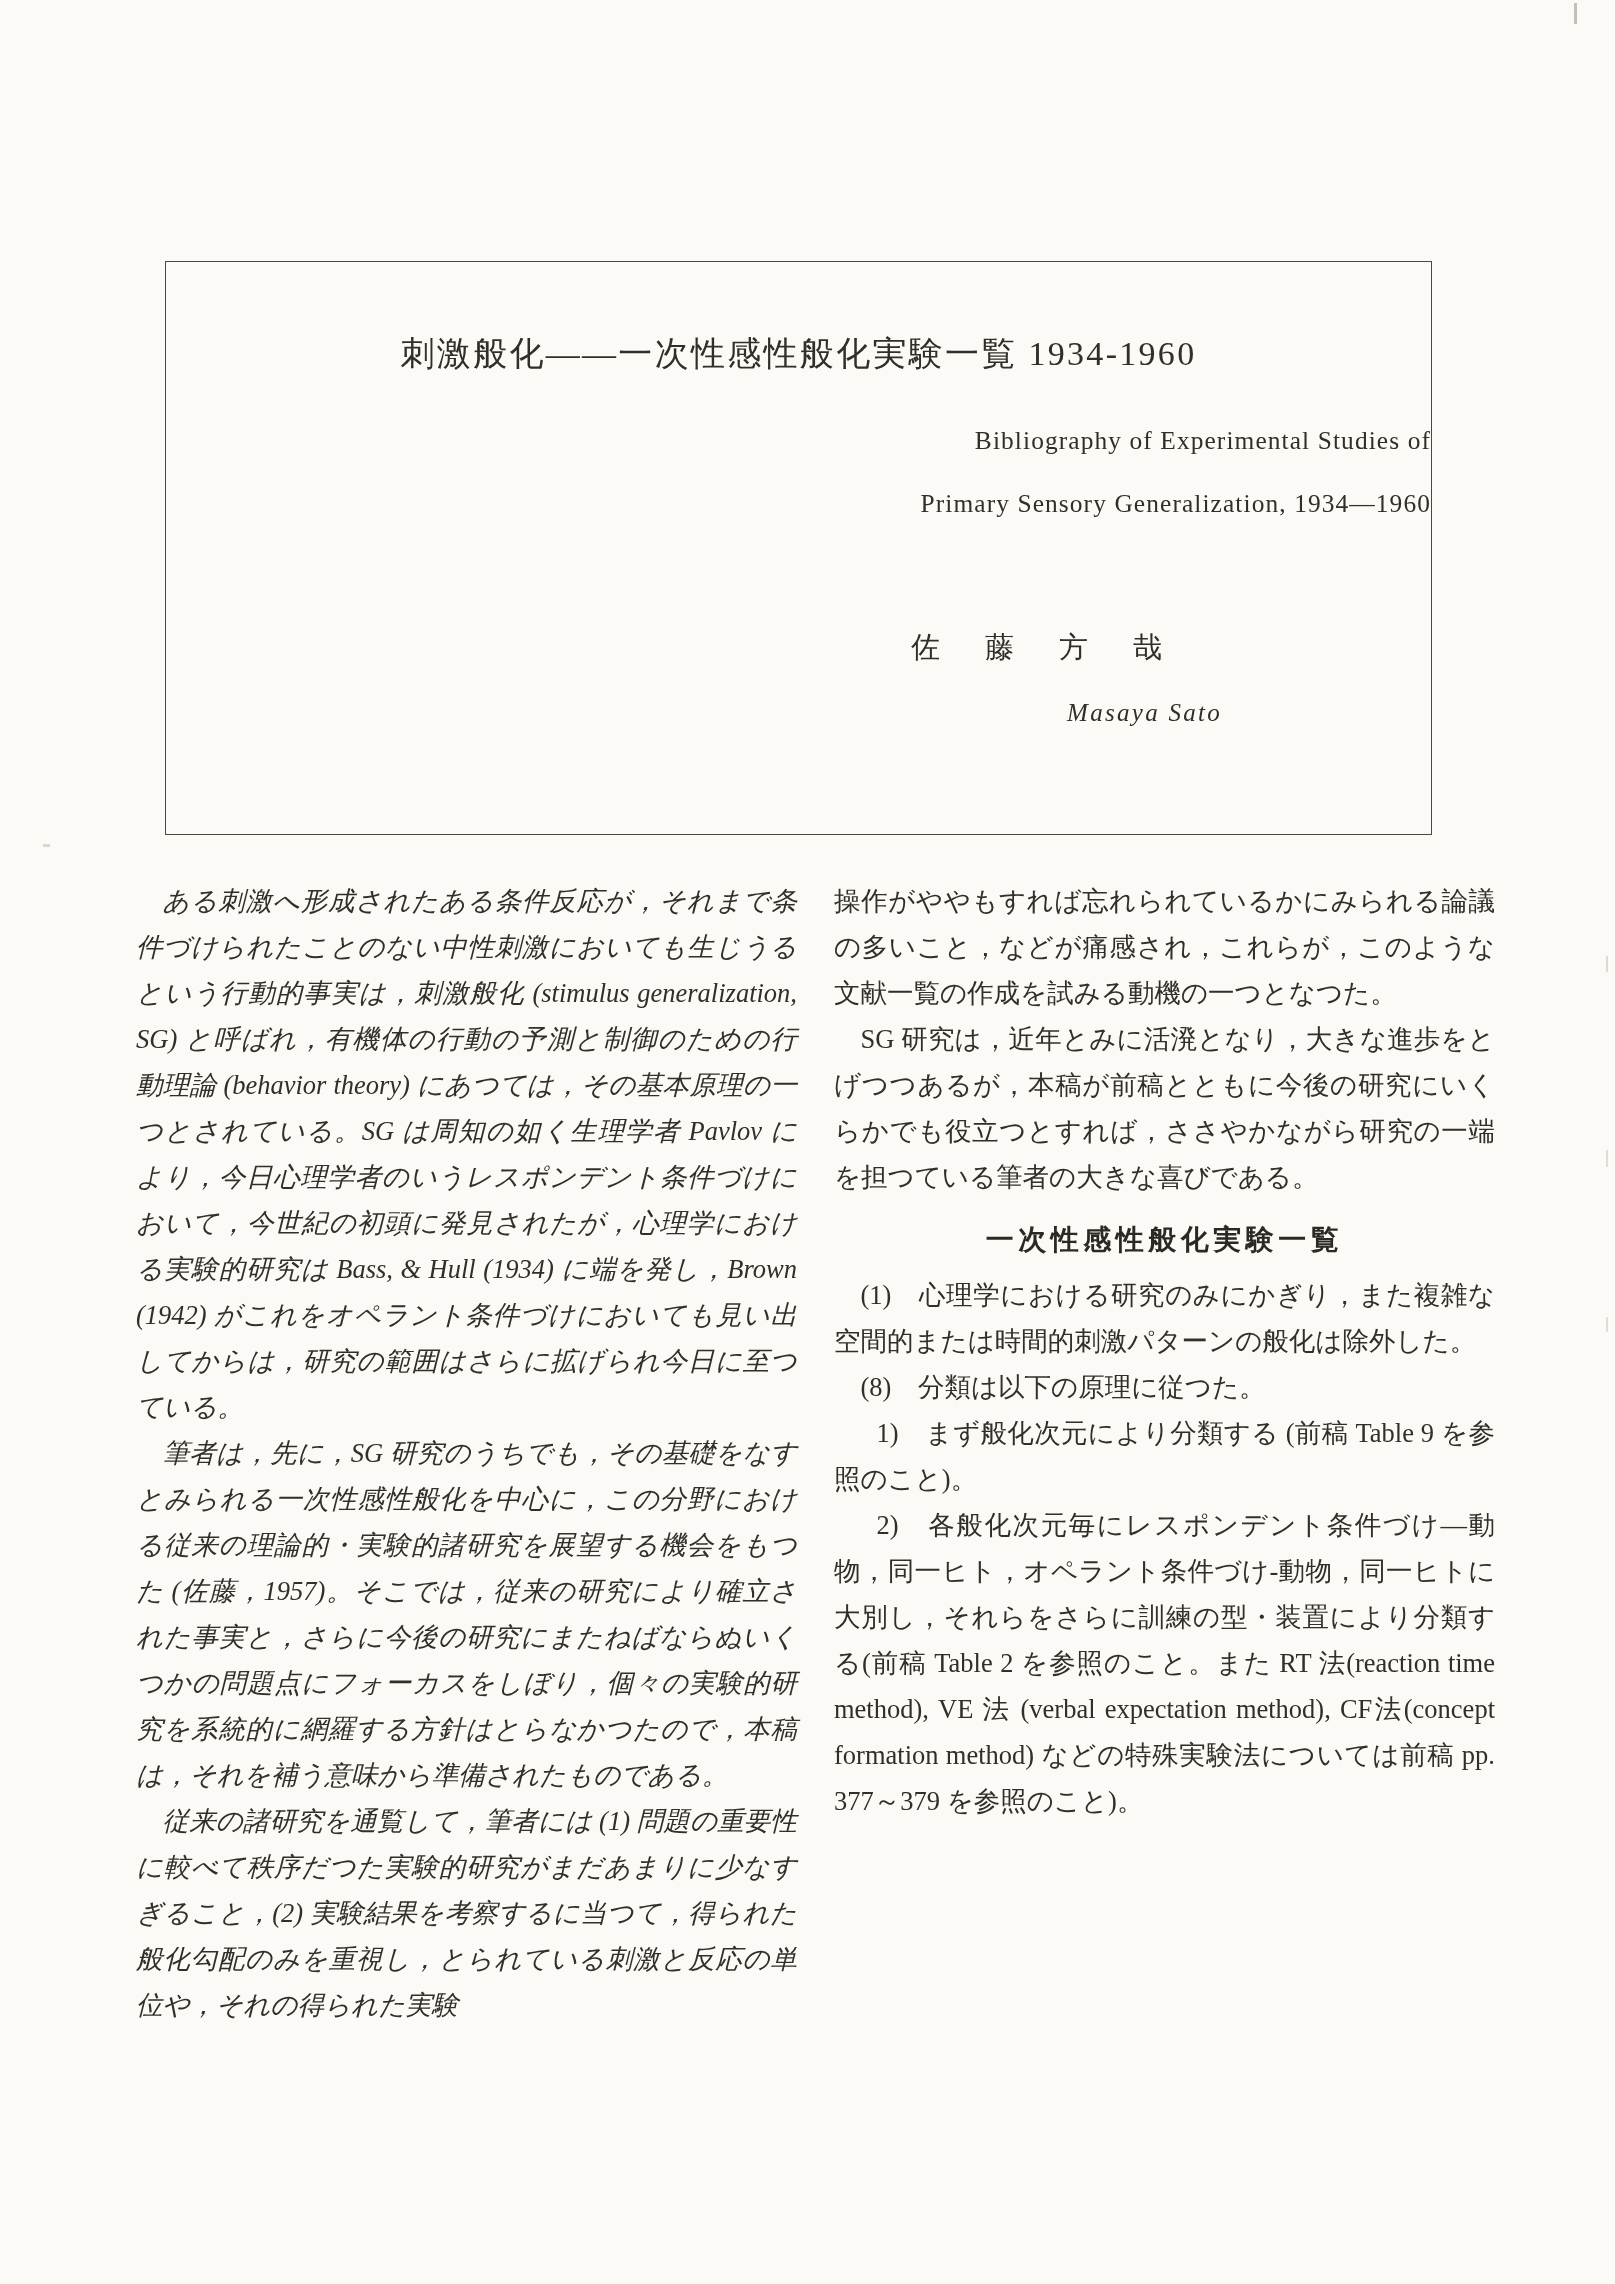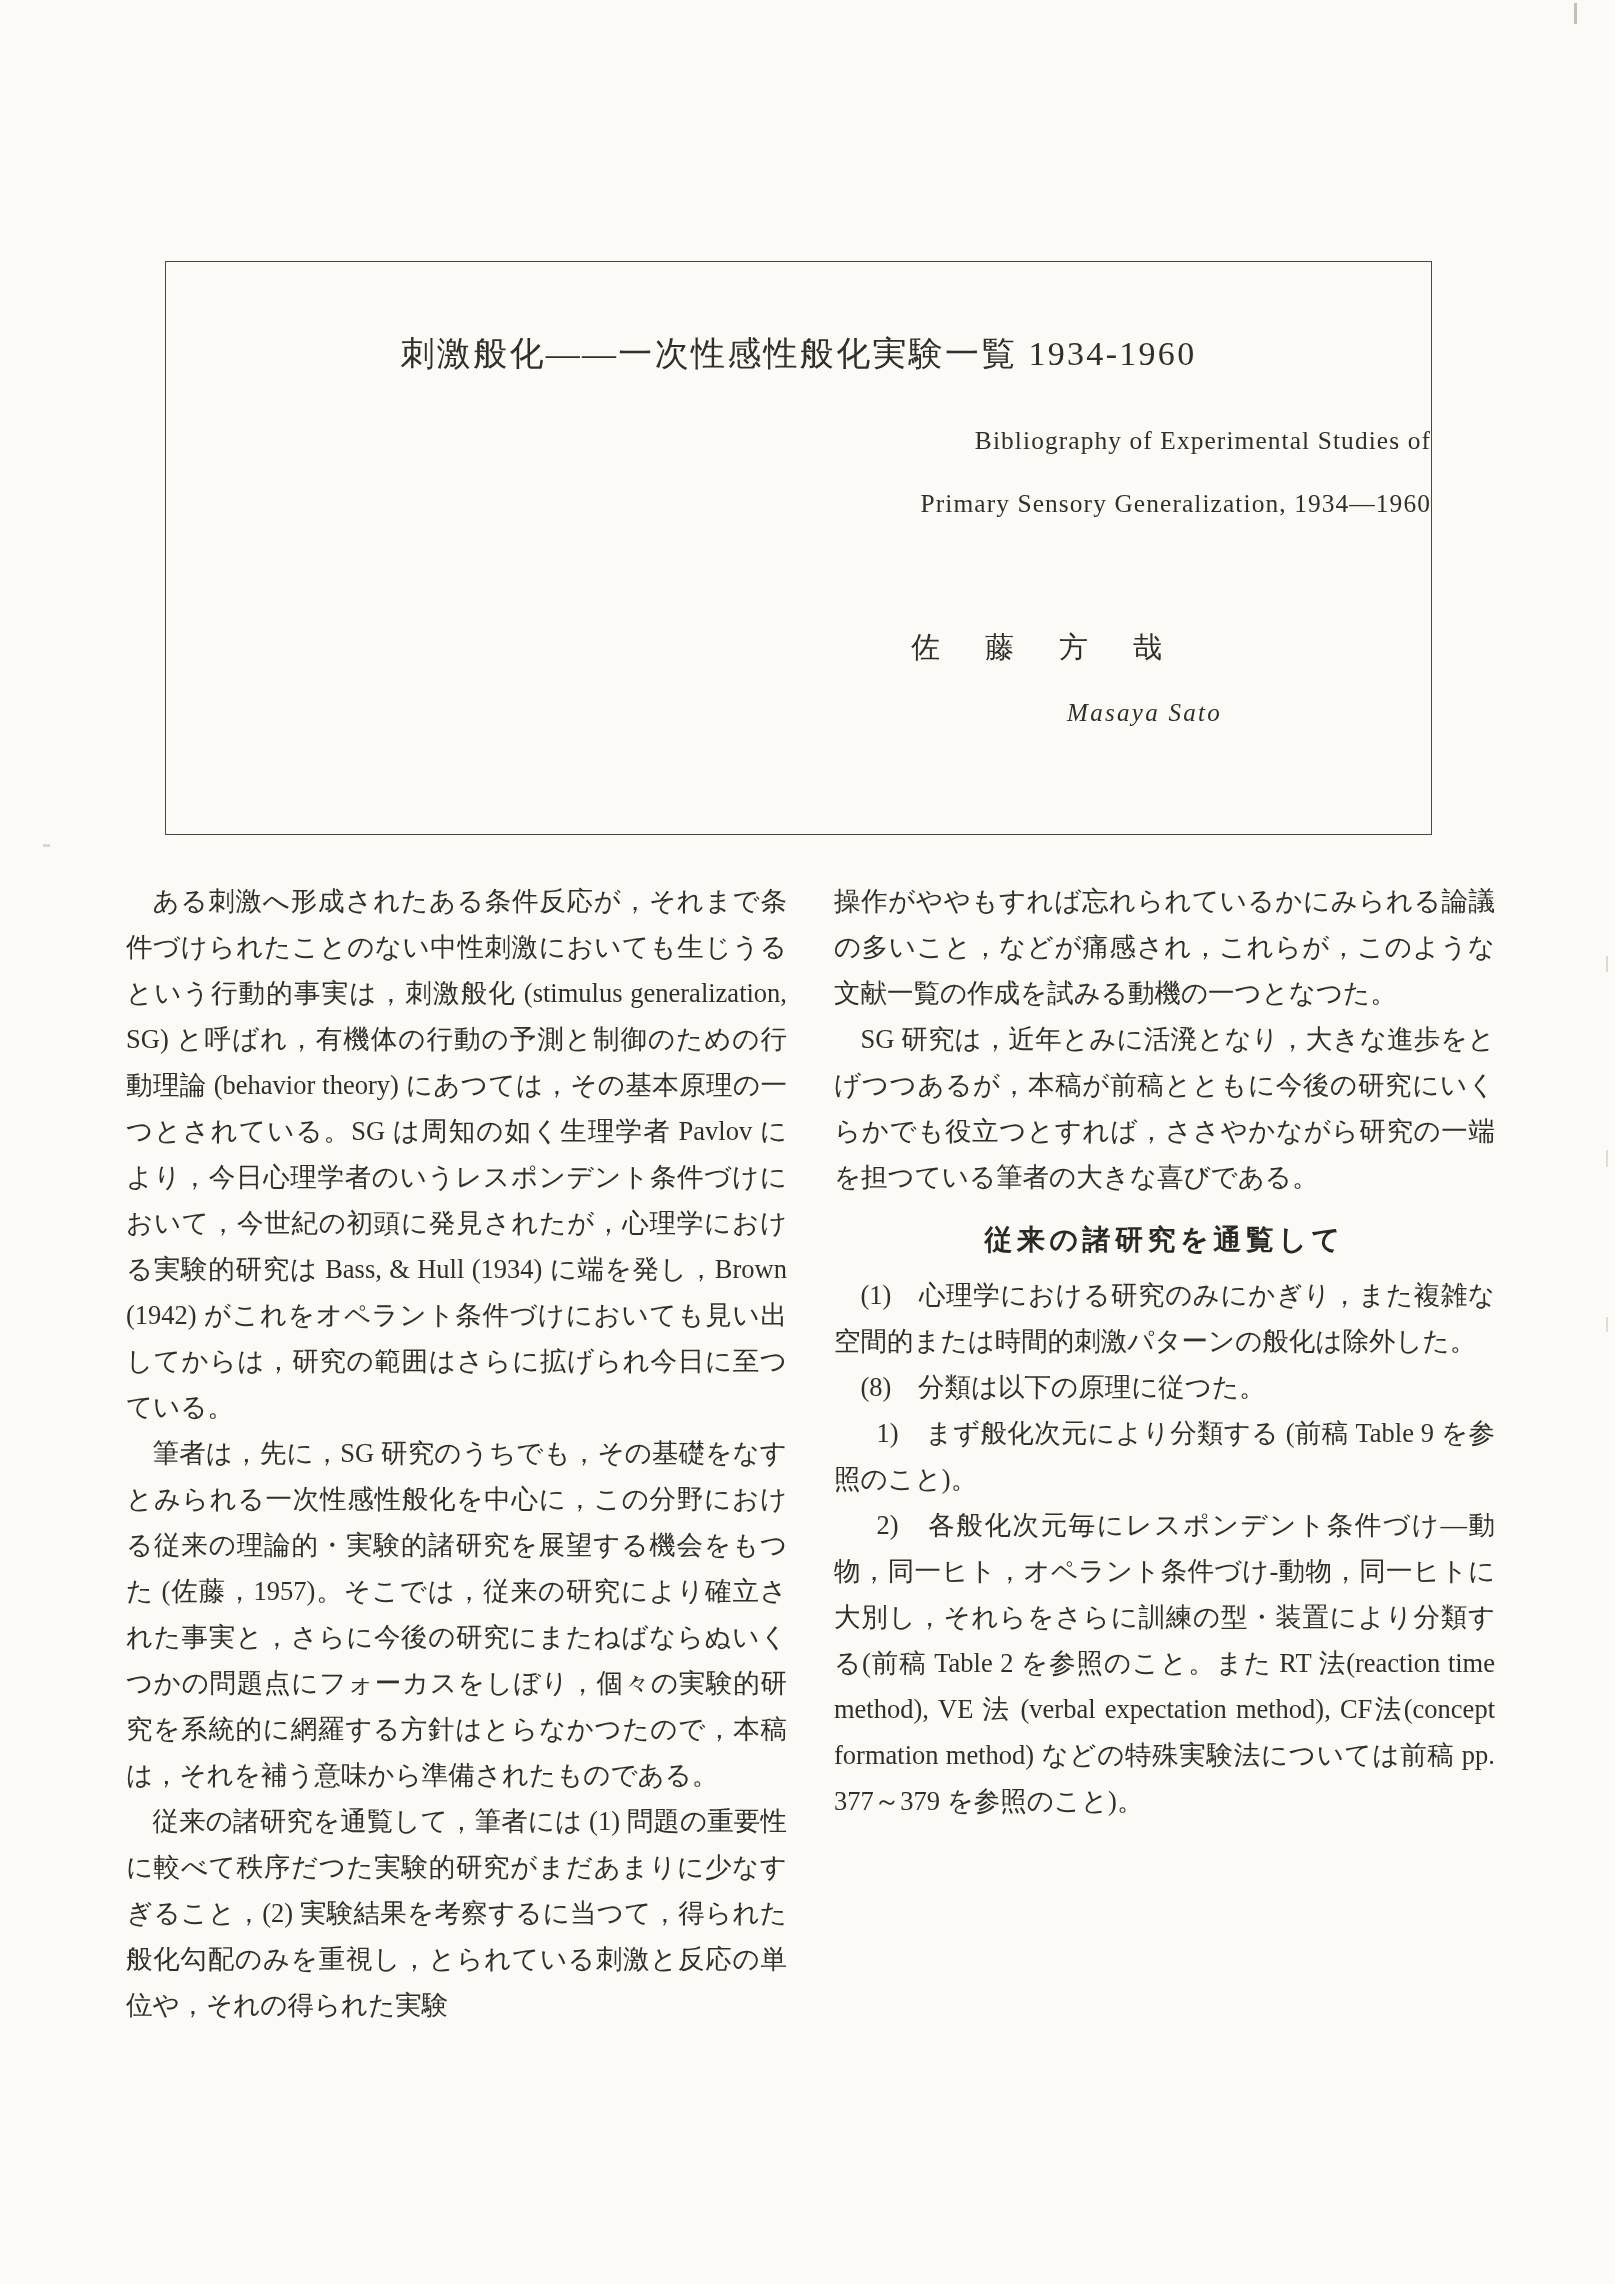--- a/index.html
+++ b/index.html
@@ -70,21 +70,21 @@
   }
   
   .col {
     position: absolute;
     top: 878px;
     width: 661px;
     font-size: 26.5px;
     line-height: 46px;
     text-align: justify;
   }
-  .col-left  { left: 126px; }
+  .col-left  { left: 136px; font-style: italic; }
   .col-right { left: 834px; }
   .col p {
     margin: 0;
     text-indent: 1em;
   }
   .col p.cont { text-indent: 0; }
   .col p.sub  { text-indent: 1.6em; }
   .section-heading {
     font-family: "Liberation Sans", "DejaVu Sans", sans-serif;
     font-weight: bold;
@@ -127,21 +127,21 @@
 
   <div class="col col-left">
     <p>ある刺激へ形成されたある条件反応が，それまで条件づけられたことのない中性刺激においても生じうるという行動的事実は，刺激般化 (stimulus generalization, SG) と呼ばれ，有機体の行動の予測と制御のための行動理論 (behavior theory) にあつては，その基本原理の一つとされている。SG は周知の如く生理学者 Pavlov により，今日心理学者のいうレスポンデント条件づけにおいて，今世紀の初頭に発見されたが，心理学における実験的研究は Bass, &amp; Hull (1934) に端を発し，Brown (1942) がこれをオペラント条件づけにおいても見い出してからは，研究の範囲はさらに拡げられ今日に至つている。</p>
     <p>筆者は，先に，SG 研究のうちでも，その基礎をなすとみられる一次性感性般化を中心に，この分野における従来の理論的・実験的諸研究を展望する機会をもつた (佐藤，1957)。そこでは，従来の研究により確立された事実と，さらに今後の研究にまたねばならぬいくつかの問題点にフォーカスをしぼり，個々の実験的研究を系統的に網羅する方針はとらなかつたので，本稿は，それを補う意味から準備されたものである。</p>
     <p>従来の諸研究を通覧して，筆者には (1) 問題の重要性に較べて秩序だつた実験的研究がまだあまりに少なすぎること，(2) 実験結果を考察するに当つて，得られた般化勾配のみを重視し，とられている刺激と反応の単位や，それの得られた実験</p>
   </div>
 
   <div class="col col-right">
     <p class="cont">操作がややもすれば忘れられているかにみられる論議の多いこと，などが痛感され，これらが，このような文献一覧の作成を試みる動機の一つとなつた。</p>
     <p>SG 研究は，近年とみに活溌となり，大きな進歩をとげつつあるが，本稿が前稿とともに今後の研究にいくらかでも役立つとすれば，ささやかながら研究の一端を担つている筆者の大きな喜びである。</p>
-    <h2 class="section-heading">従来の諸研究を通覧して</h2>
+    <h2 class="section-heading">一次性感性般化実験一覧</h2>
     <p>(1)　心理学における研究のみにかぎり，また複雑な空間的または時間的刺激パターンの般化は除外した。</p>
     <p>(8)　分類は以下の原理に従つた。</p>
     <p class="sub">1)　まず般化次元により分類する (前稿 Table 9 を参照のこと)。</p>
     <p class="sub">2)　各般化次元毎にレスポンデント条件づけ—動物，同一ヒト，オペラント条件づけ-動物，同一ヒトに大別し，それらをさらに訓練の型・装置により分類する(前稿 Table 2 を参照のこと。また RT 法(reaction time method), VE 法 (verbal expectation method), CF法(concept formation method) などの特殊実験法については前稿 pp. 377～379 を参照のこと)。</p>
   </div>
 
 </div>
 
 
 </body></html>

